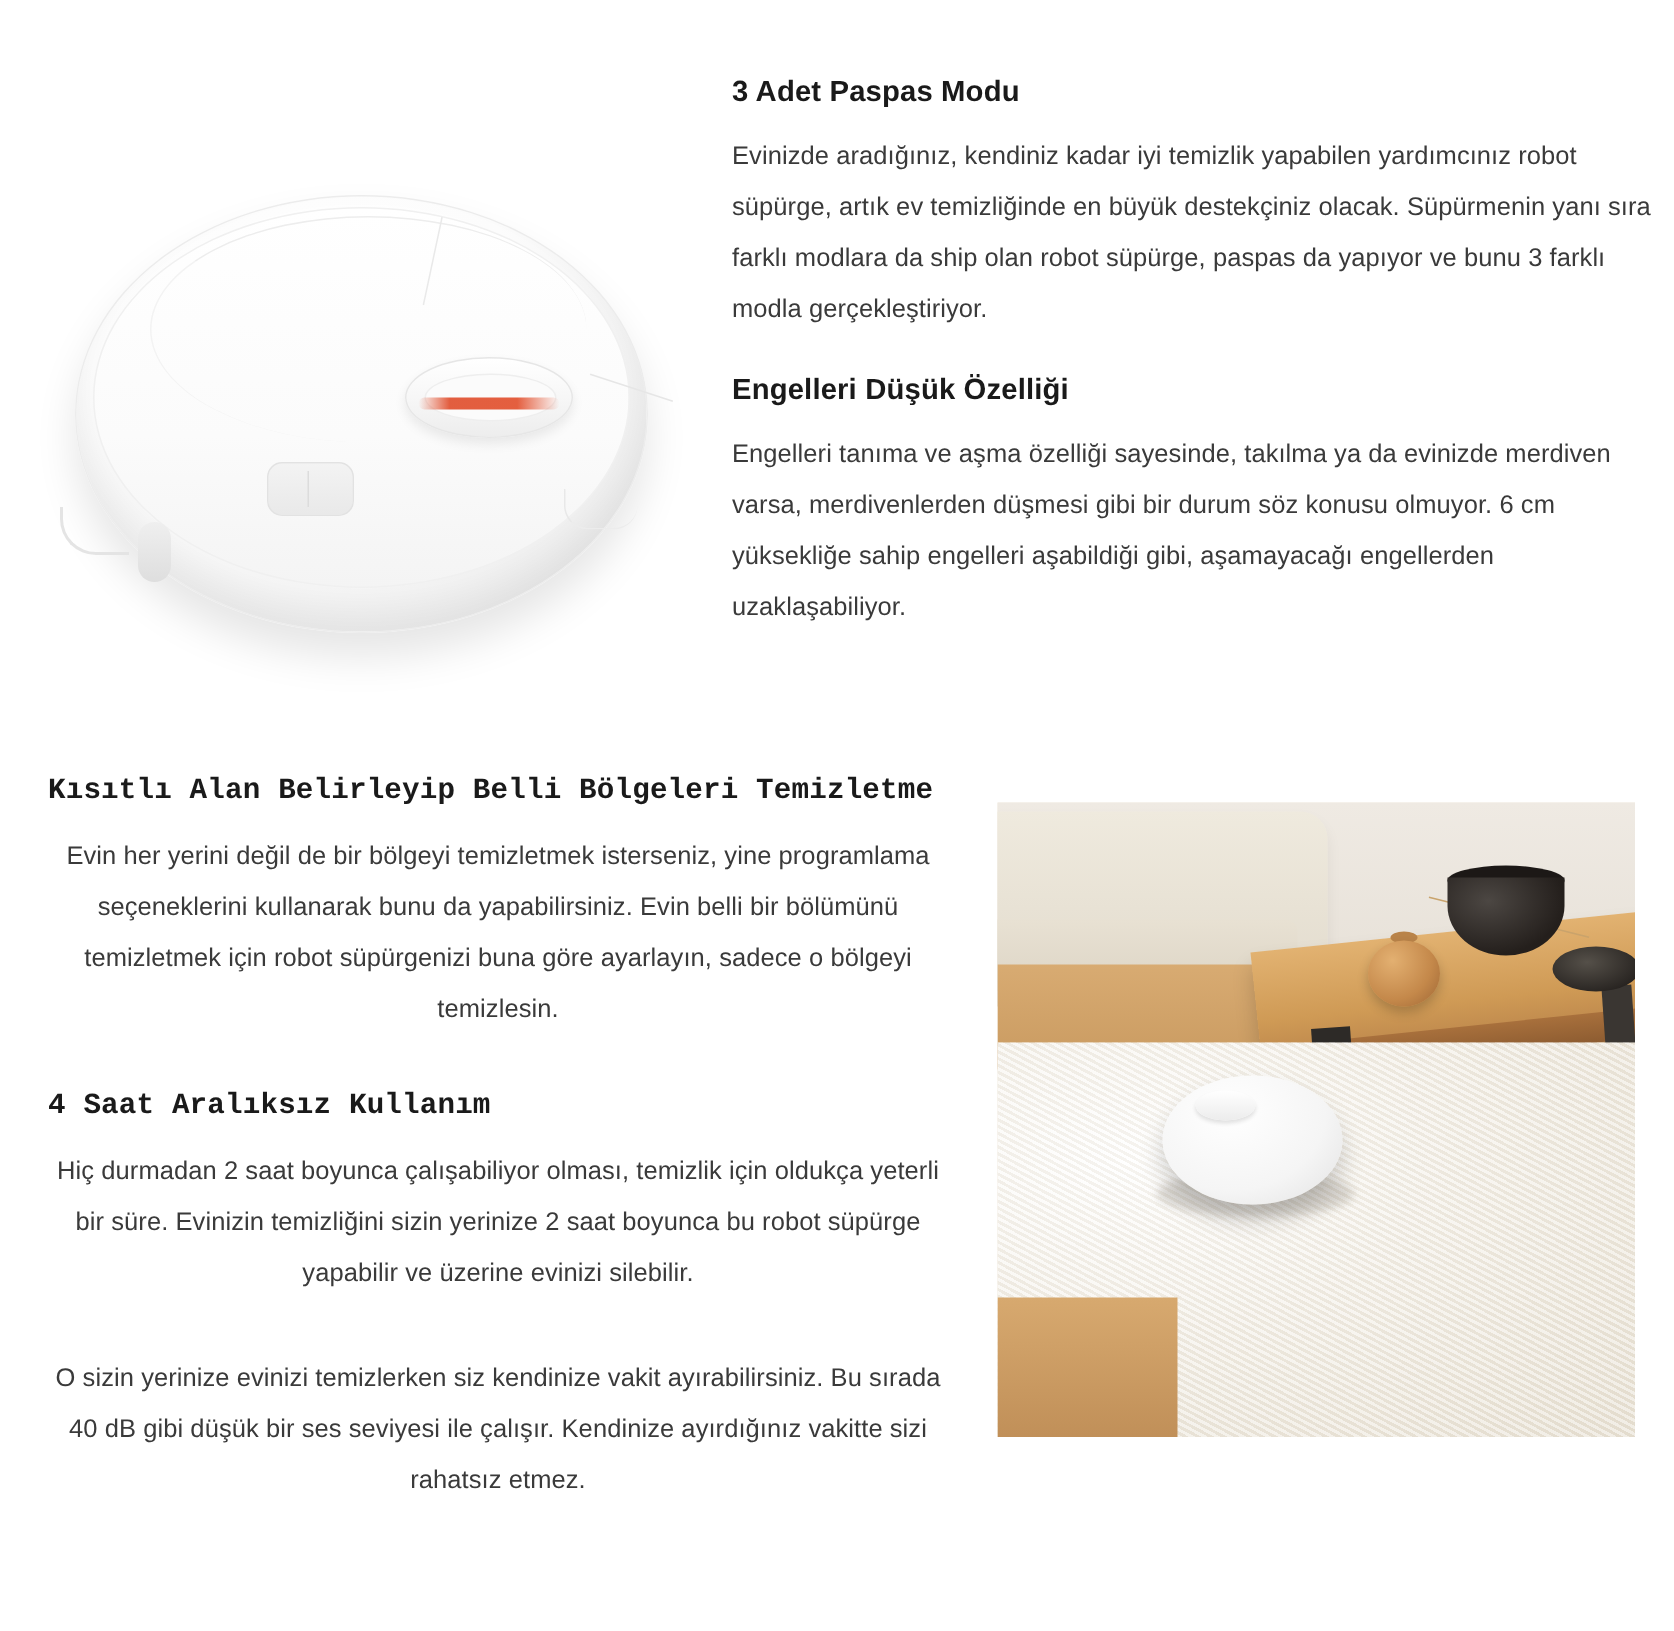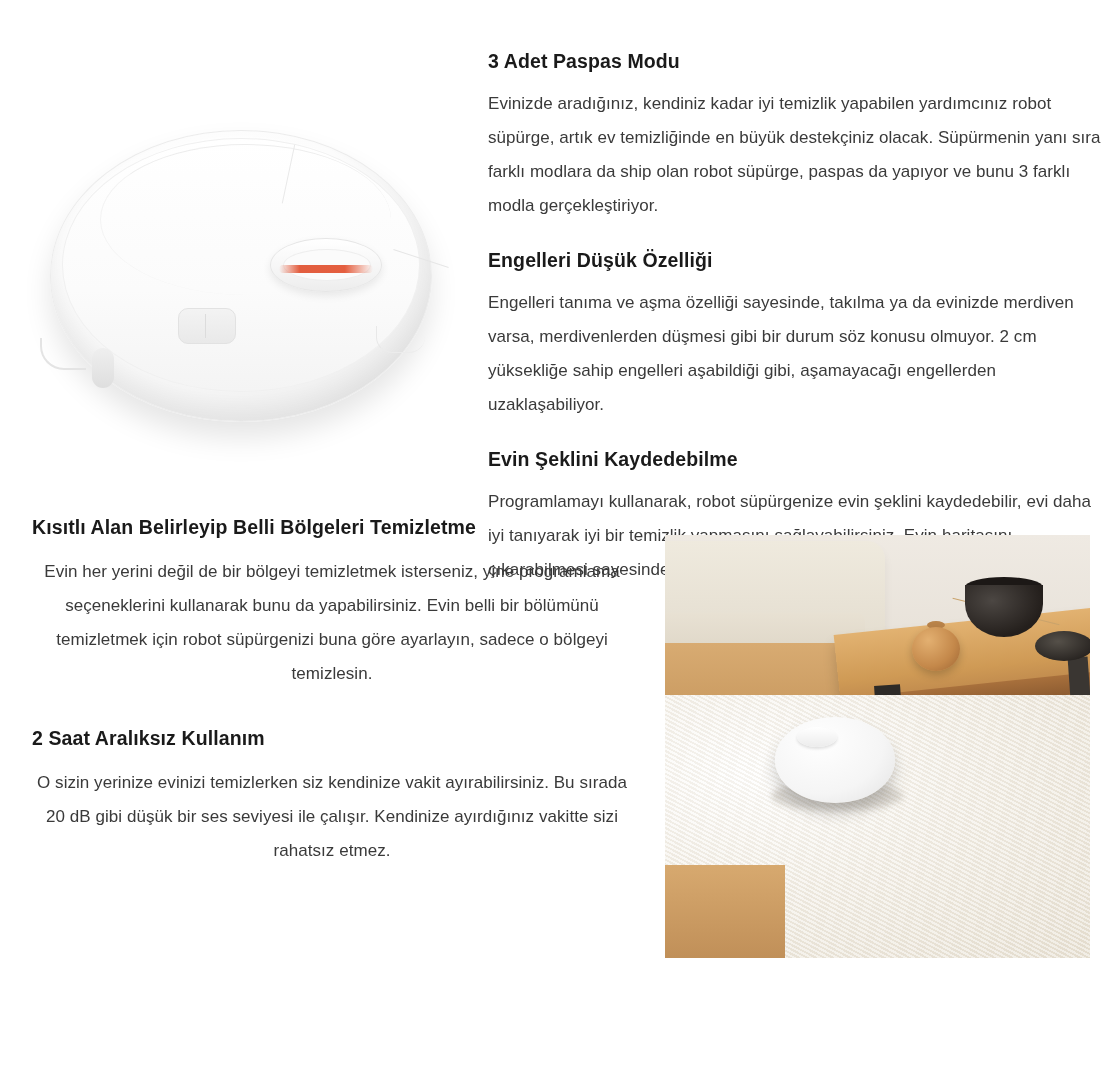--- a/index.html
+++ b/index.html
@@ -209,20 +209,21 @@
     height: 470px;
   }
   .bottom-text {
     position: absolute;
     left: 32px;
     top: 8px;
     width: 600px;
   }
   .bottom-text h2.block-title {
     margin-bottom: 16px;
+    font-family: Liberation Mono, monospace;
   }
   .bottom-text p.block-body {
     margin-bottom: 36px;
     text-align: center;
   }
 
   
   .room-photo {
     position: absolute;
     left: 665px;
@@ -364,46 +365,43 @@
 
     <div class="top-text">
 
       <div class="block-group">
         <h2 class="block-title">3 Adet Paspas Modu</h2>
         <p class="block-body">Evinizde aradığınız, kendiniz kadar iyi temizlik yapabilen yardımcınız robot süpürge, artık ev temizliğinde en büyük destekçiniz olacak. Süpürmenin yanı sıra farklı modlara da ship olan robot süpürge, paspas da yapıyor ve bunu 3 farklı modla gerçekleştiriyor.</p>
       </div>
 
       <div class="block-group">
         <h2 class="block-title">Engelleri Düşük Özelliği</h2>
-        <p class="block-body">Engelleri tanıma ve aşma özelliği sayesinde, takılma ya da evinizde merdiven varsa, merdivenlerden düşmesi gibi bir durum söz konusu olmuyor. 2 cm yüksekliğe sahip engelleri aşabildiği gibi, aşamayacağı engellerden uzaklaşabiliyor.</p>
-      </div>
-
-      <div class="block-group">
-        <h2 class="block-title">Evin Şeklini Kaydedebilme</h2>
-        <p class="block-body">Programlamayı kullanarak, robot süpürgenize evin şeklini kaydedebilir, evi daha iyi tanıyarak iyi bir temizlik yapmasını sağlayabilirsiniz. Evin haritasını çıkarabilmesi sayesinde, her köşeyi tanıyabilir.</p>
-      </div>
+        <p class="block-body">Engelleri tanıma ve aşma özelliği sayesinde, takılma ya da evinizde merdiven varsa, merdivenlerden düşmesi gibi bir durum söz konusu olmuyor. 6 cm yüksekliğe sahip engelleri aşabildiği gibi, aşamayacağı engellerden uzaklaşabiliyor.</p>
+      </div>
+
 
     </div>
   </div>
 
   <div class="bottom-section">
 
     <div class="bottom-text">
 
       <div class="block-group">
         <h2 class="block-title">Kısıtlı Alan Belirleyip Belli Bölgeleri Temizletme</h2>
         <p class="block-body">Evin her yerini değil de bir bölgeyi temizletmek isterseniz, yine programlama seçeneklerini kullanarak bunu da yapabilirsiniz. Evin belli bir bölümünü temizletmek için robot süpürgenizi buna göre ayarlayın, sadece o bölgeyi temizlesin.</p>
       </div>
 
       <div class="block-group">
-        <h2 class="block-title">2 Saat Aralıksız Kullanım</h2>
+        <h2 class="block-title">4 Saat Aralıksız Kullanım</h2>
+        <p class="block-body">Hiç durmadan 2 saat boyunca çalışabiliyor olması, temizlik için oldukça yeterli bir süre. Evinizin temizliğini sizin yerinize 2 saat boyunca bu robot süpürge yapabilir ve üzerine evinizi silebilir.</p>
       </div>
 
       <div class="block-group">
-        <p class="block-body">O sizin yerinize evinizi temizlerken siz kendinize vakit ayırabilirsiniz. Bu sırada 20 dB gibi düşük bir ses seviyesi ile çalışır. Kendinize ayırdığınız vakitte sizi rahatsız etmez.</p>
+        <p class="block-body">O sizin yerinize evinizi temizlerken siz kendinize vakit ayırabilirsiniz. Bu sırada 40 dB gibi düşük bir ses seviyesi ile çalışır. Kendinize ayırdığınız vakitte sizi rahatsız etmez.</p>
       </div>
 
     </div>
 
     <div class="room-photo">
       <div class="ph-wall"></div>
       <div class="ph-sofa"></div>
       <div class="ph-sofa2"></div>
       <div class="ph-floor"></div>
       <div class="ph-table"></div>

